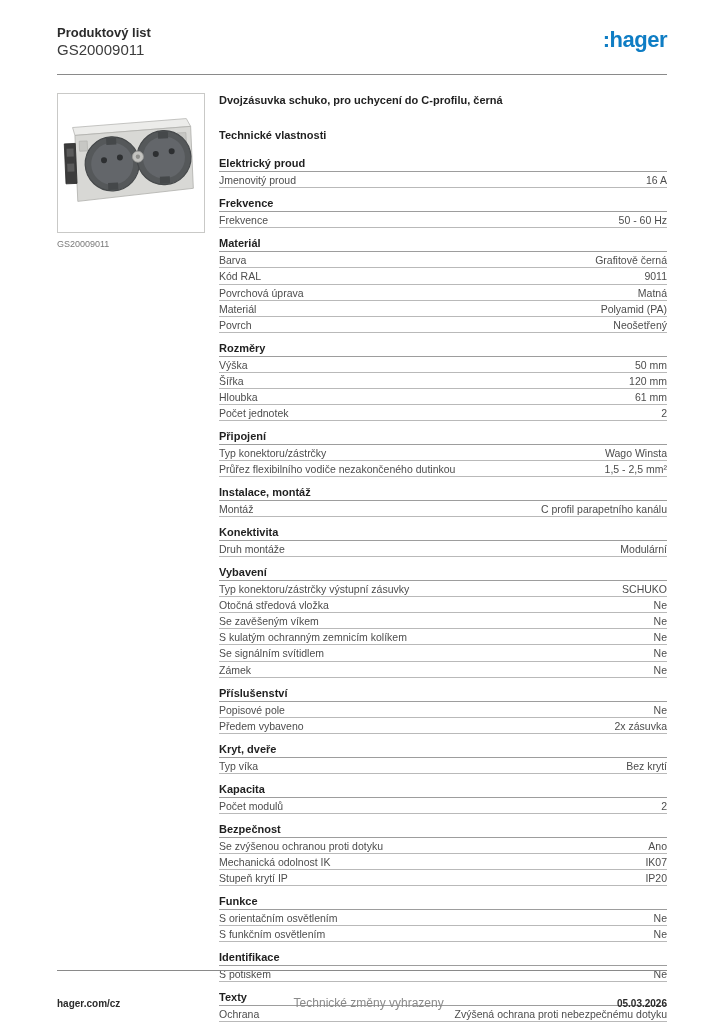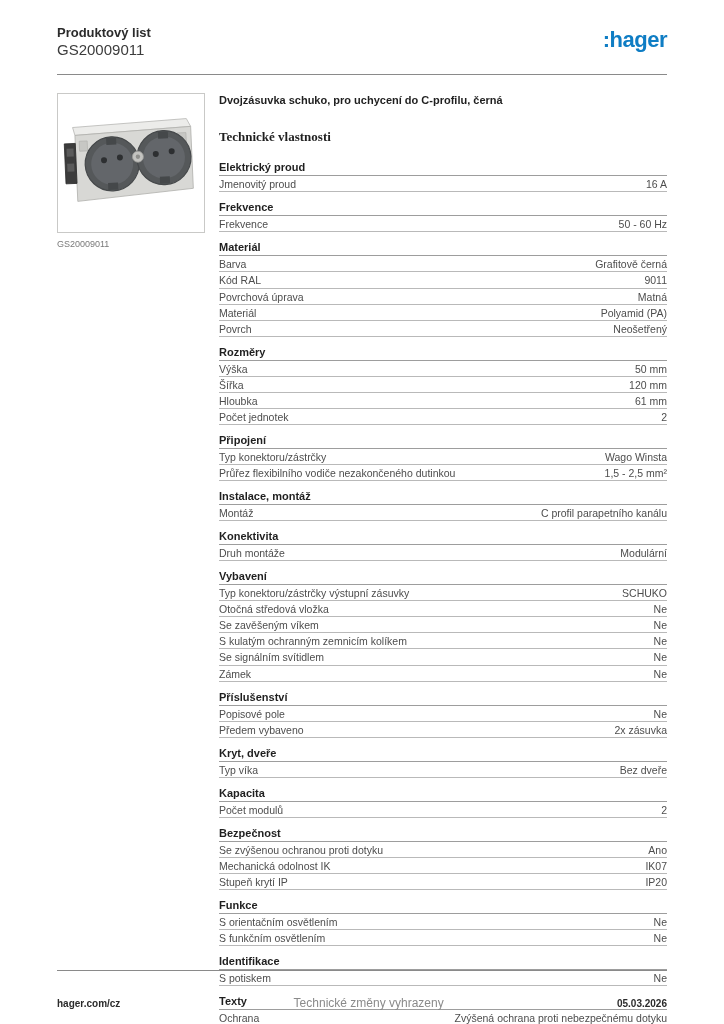--- a/index.html
+++ b/index.html
@@ -26,21 +26,21 @@
   .image-box {
     width: 148px; height: 140px;
     border: 1px solid #c9c9c7;
     background: #ffffff;
     display: flex; align-items: center; justify-content: center;
   }
   .image-caption { font-size: 9px; color: #7a7a7a; margin-top: 6px; }
 
   .right-col { flex: 1; min-width: 0; }
   .product-title { font-size: 11px; font-weight: bold; color: #1f1f1f; margin-bottom: 22px; line-height: 1.3; }
-  .table-heading { font-size: 13px; font-weight: bold; color: #1f1f1f; margin-bottom: 16px; font-family: Liberation Serif, serif; }
+  .table-heading { font-size: 11px; font-weight: bold; color: #1f1f1f; margin-bottom: 16px; }
 
   
   .spec-section { margin-bottom: 9px; }
   .spec-section-title {
     font-size: 11px; font-weight: bold; color: #1f1f1f;
     padding-bottom: 2px;
     border-bottom: 1px solid #9d9d9d;
   }
   .spec-row {
     display: flex; justify-content: space-between; align-items: baseline;
@@ -237,21 +237,21 @@
             </div>
             <div class="spec-row">
               <span class="spec-label">Předem vybaveno</span>
               <span class="spec-value">2x zásuvka</span>
             </div>
           </div>
           <div class="spec-section">
             <div class="spec-section-title">Kryt, dveře</div>
             <div class="spec-row">
               <span class="spec-label">Typ víka</span>
-              <span class="spec-value">Bez dveře</span>
+              <span class="spec-value">Bez krytí</span>
             </div>
           </div>
           <div class="spec-section">
             <div class="spec-section-title">Kapacita</div>
             <div class="spec-row">
               <span class="spec-label">Počet modulů</span>
               <span class="spec-value">2</span>
             </div>
           </div>
           <div class="spec-section">

